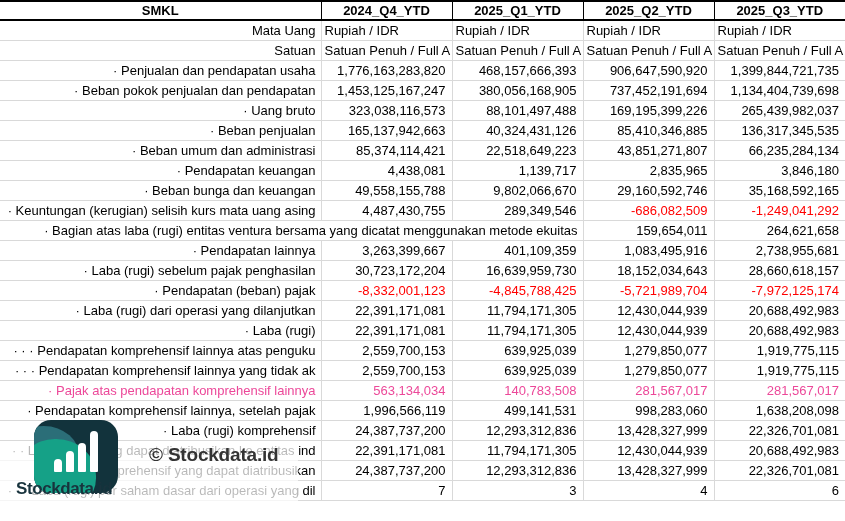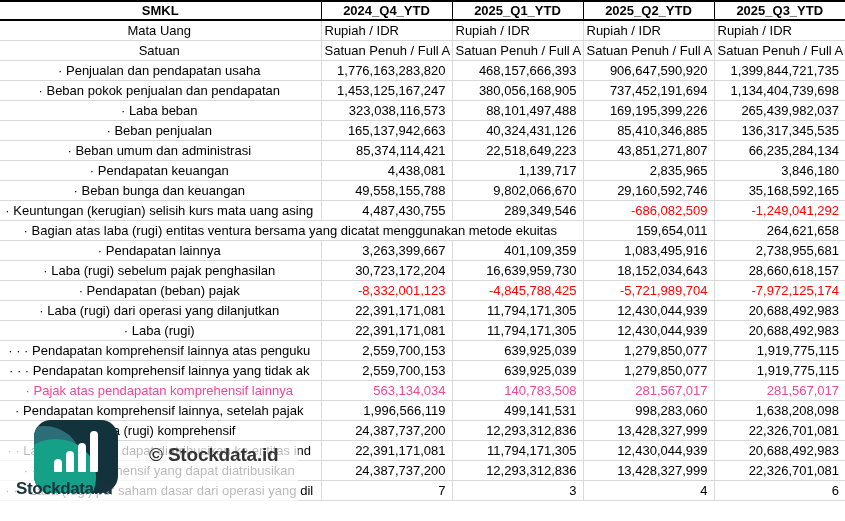--- a/index.html
+++ b/index.html
@@ -13,21 +13,21 @@
     white-space:nowrap; overflow:hidden; vertical-align:middle; color:#000;
   }
   th.hdr {
     border-top:2px solid #000; border-bottom:2px solid #000;
     border-right:1px solid #000; font-weight:bold; text-align:center;
     height:17px; line-height:17px; padding:0 2px;
   }
   th.hdr:last-child { border-right:none; }
   td { border-right:1px solid #d9d9d9; border-bottom:1px solid #d9d9d9; }
   td:last-child { border-right:none; }
-  td.lbl { text-align:center; }
+  td.lbl { text-align:right; }
   td.meta { text-align:left;margin-top:30px; }
   td.num { text-align:right; padding-right:6px; }
   td.neg { color:#ff0000; }
   tr.muted td { color:#ec4899; }
 
   
   .wm-haze {
     position:absolute; left:0; top:442px; width:298px; height:79px;
     background:rgba(255,255,255,0.72); border-radius:0 8px 0 0; pointer-events:none;
   }
@@ -102,21 +102,21 @@
           <td class="num">1,399,844,721,735</td>
         </tr>
         <tr>
           <td class="lbl">· Beban pokok penjualan dan pendapatan</td>
           <td class="num">1,453,125,167,247</td>
           <td class="num">380,056,168,905</td>
           <td class="num">737,452,191,694</td>
           <td class="num">1,134,404,739,698</td>
         </tr>
         <tr>
-          <td class="lbl">· Laba beban</td>
+          <td class="lbl">· Uang bruto</td>
           <td class="num">323,038,116,573</td>
           <td class="num">88,101,497,488</td>
           <td class="num">169,195,399,226</td>
           <td class="num">265,439,982,037</td>
         </tr>
         <tr>
           <td class="lbl">· Beban penjualan</td>
           <td class="num">165,137,942,663</td>
           <td class="num">40,324,431,126</td>
           <td class="num">85,410,346,885</td>

